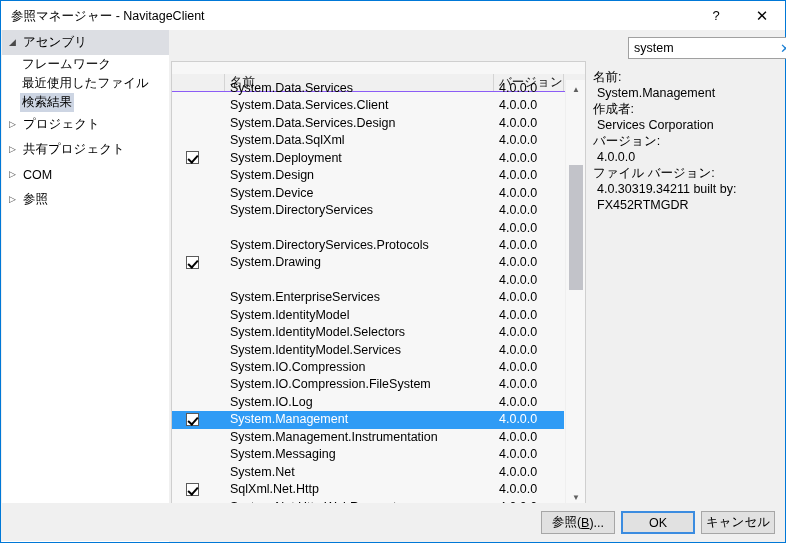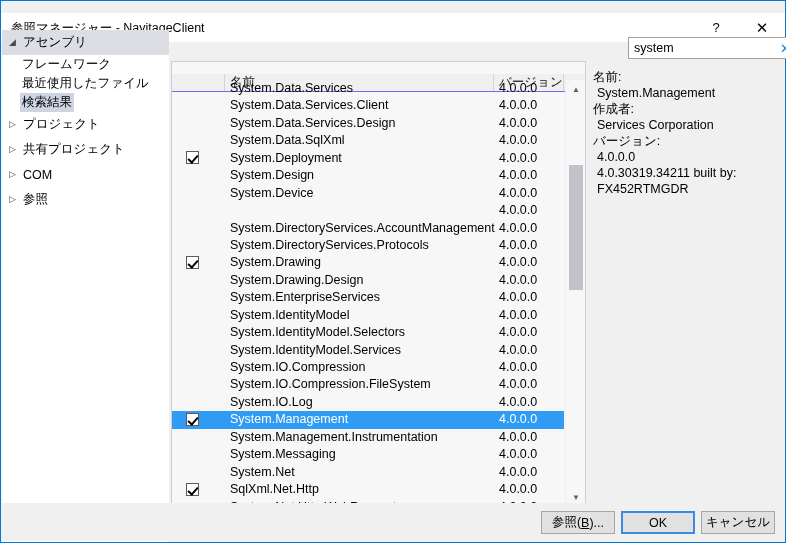--- a/index.html
+++ b/index.html
@@ -20,21 +20,21 @@
     left: 0; top: 0;
     width: 786px; height: 543px;
     box-sizing: border-box;
     border: 1px solid #0078d7;
     background: #f0f0f0;
   }
 
   
   #titlebar {
     position: absolute;
-    left: 0; top: 12px;
+    left: 0; top: 0;
     width: 784px; height: 29px;
     background: #ffffff;
     box-sizing: border-box;
   }
   #title-text {
     position: absolute;
     left: 10px; top: 7px;
     font-size: 12.5px;
     color: #000000;
     white-space: nowrap;
@@ -413,40 +413,39 @@
           <div class="row-name">System.Design</div>
           <div class="row-ver">4.0.0.0</div>
         </div>
         <div class="list-row">
           <div class="row-check"></div>
           <div class="row-name">System.Device</div>
           <div class="row-ver">4.0.0.0</div>
         </div>
         <div class="list-row">
           <div class="row-check"></div>
-          <div class="row-ver">4.0.0.0</div>
-        </div>
-        <div class="list-row">
-          <div class="row-check"></div>
-          <div class="row-name">System.DirectoryServices.AccountManagement</div>
+          <div class="row-name">System.DirectoryServices</div>
+          <div class="row-ver">4.0.0.0</div>
+        </div>
+        <div class="list-row">
+          <div class="row-check"></div>
           <div class="row-ver">4.0.0.0</div>
         </div>
         <div class="list-row">
           <div class="row-check"></div>
           <div class="row-name">System.DirectoryServices.Protocols</div>
           <div class="row-ver">4.0.0.0</div>
         </div>
         <div class="list-row">
           <div class="row-check on"></div>
           <div class="row-name">System.Drawing</div>
           <div class="row-ver">4.0.0.0</div>
         </div>
         <div class="list-row">
           <div class="row-check"></div>
-          <div class="row-name">System.Drawing.Design</div>
           <div class="row-ver">4.0.0.0</div>
         </div>
         <div class="list-row">
           <div class="row-check"></div>
           <div class="row-name">System.EnterpriseServices</div>
           <div class="row-ver">4.0.0.0</div>
         </div>
         <div class="list-row">
           <div class="row-check"></div>
           <div class="row-name">System.IdentityModel</div>
@@ -516,20 +515,21 @@
   </div>
 
   <div id="detailpane">
     <div id="detail-inner">
         <div class="detail-label">名前:</div>
         <div class="detail-value">System.Management</div>
         <div class="detail-label">作成者:</div>
         <div class="detail-value">Services Corporation</div>
         <div class="detail-label">バージョン:</div>
         <div class="detail-value">4.0.0.0</div>
+        <div class="detail-label">ファイル バージョン:</div>
         <div class="detail-value">4.0.30319.34211 built by:</div>
         <div class="detail-value">FX452RTMGDR</div>
       </div>
   </div>
 
   <div id="footer">
     <div class="dlg-btn" id="btn-browse">参照(<span class="uline">B</span>)...</div>
     <div class="dlg-btn default" id="btn-ok">OK</div>
     <div class="dlg-btn" id="btn-cancel">キャンセル</div>
   </div>

